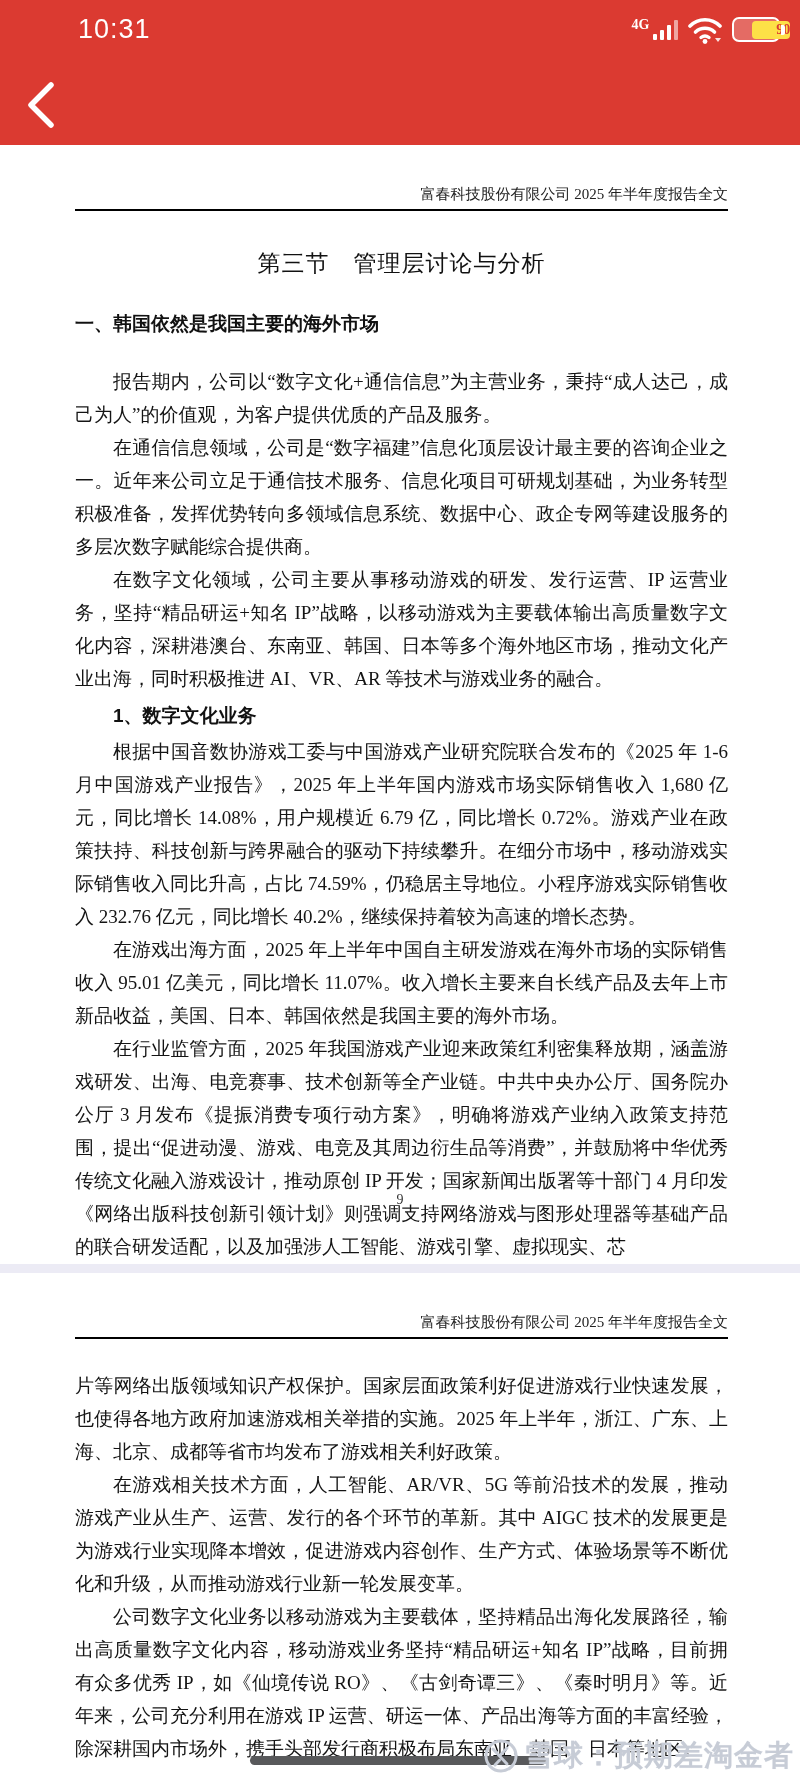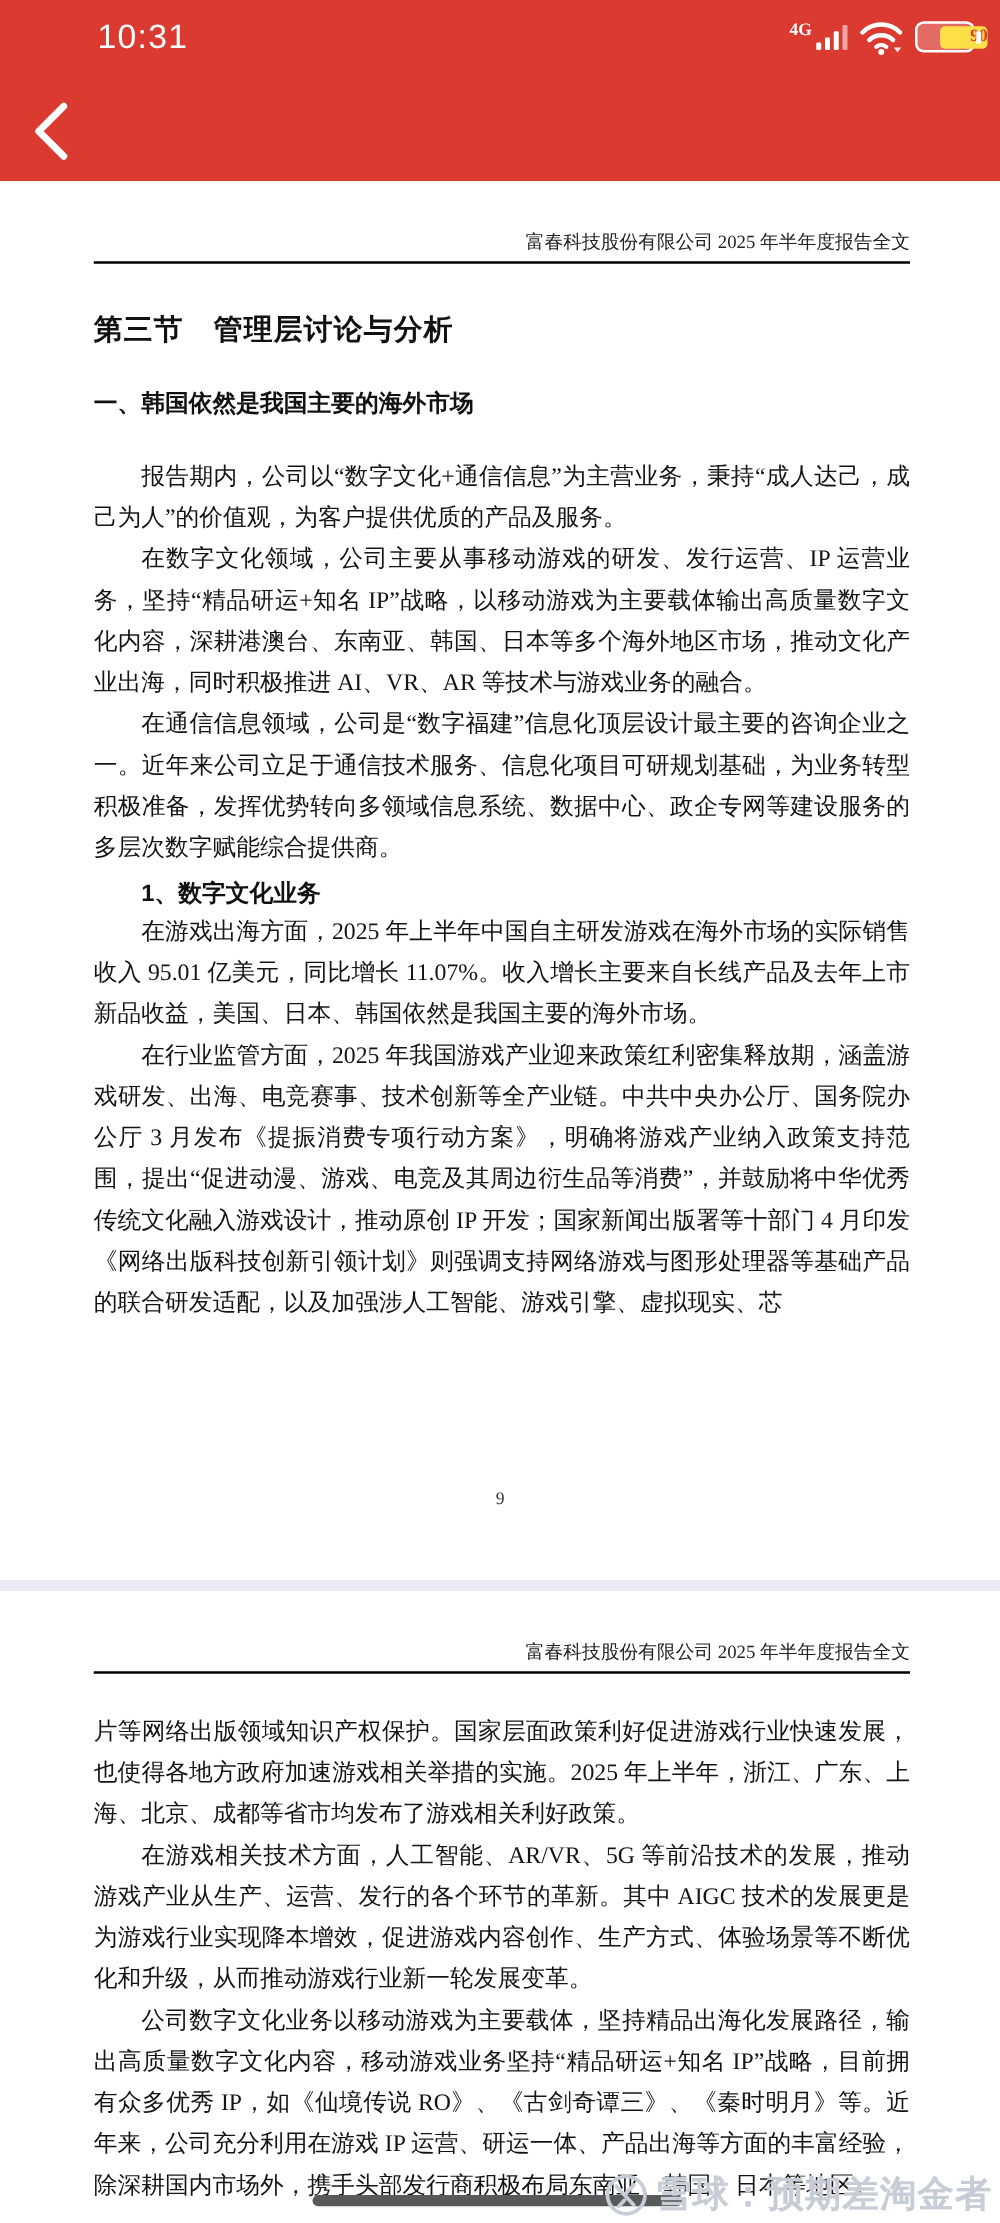--- a/index.html
+++ b/index.html
@@ -52,22 +52,22 @@
   .inner { padding:0 72px 0 75px; }
 
   .doc-header {
     margin-top:40px; text-align:right;
     font-size:15px; line-height:18px; color:#222;
     padding-bottom:6px; border-bottom:2px solid #000000;
   }
   .page-two .doc-header { margin-top:40px; }
 
   .doc-title {
-    margin-top:36px; text-align:left;
-    font-size:23px; line-height:32px; font-weight:bold;
+    margin-top:36px; text-align:center;
+    font-size:23px; line-height:32px; font-weight:normal;
     font-family:"Liberation Sans","DejaVu Sans",sans-serif;
     letter-spacing:1px;
   }
   .h-section {
     margin-top:32px; font-size:19px; line-height:26px; font-weight:bold;
     font-family:"Liberation Sans","DejaVu Sans",sans-serif;
   }
   .h-sub {
     margin-top:8px; font-size:19px; line-height:26px; font-weight:bold;
     font-family:"Liberation Sans","DejaVu Sans",sans-serif;
@@ -148,25 +148,26 @@
   </div>
 </div>
 
 <div class="page page-one">
   <div class="inner">
     <div class="doc-header">富春科技股份有限公司 2025 年半年度报告全文</div>
     <div class="doc-title">第三节　管理层讨论与分析</div>
     <div class="h-section">一、韩国依然是我国主要的海外市场</div>
 
     <p class="doc first">报告期内，公司以“数字文化+通信信息”为主营业务，秉持“成人达己，成己为人”的价值观，为客户提供优质的产品及服务。</p>
+    <p class="doc">在通信信息领域，公司是“数字福建”信息化顶层设计最主要的咨询企业之一。近年来公司立足于通信技术服务、信息化项目可研规划基础，为业务转型积极准备，发挥优势转向多领域信息系统、数据中心、政企专网等建设服务的多层次数字赋能综合提供商。</p>
     <p class="doc">在数字文化领域，公司主要从事移动游戏的研发、发行运营、IP 运营业务，坚持“精品研运+知名 IP”战略，以移动游戏为主要载体输出高质量数字文化内容，深耕港澳台、东南亚、韩国、日本等多个海外地区市场，推动文化产业出海，同时积极推进 AI、VR、AR 等技术与游戏业务的融合。</p>
-    <p class="doc">在通信信息领域，公司是“数字福建”信息化顶层设计最主要的咨询企业之一。近年来公司立足于通信技术服务、信息化项目可研规划基础，为业务转型积极准备，发挥优势转向多领域信息系统、数据中心、政企专网等建设服务的多层次数字赋能综合提供商。</p>
 
     <div class="h-sub">1、数字文化业务</div>
 
+    <p class="doc after-sub">根据中国音数协游戏工委与中国游戏产业研究院联合发布的《2025 年 1-6 月中国游戏产业报告》，2025 年上半年国内游戏市场实际销售收入 1,680 亿元，同比增长 14.08%，用户规模近 6.79 亿，同比增长 0.72%。游戏产业在政策扶持、科技创新与跨界融合的驱动下持续攀升。在细分市场中，移动游戏实际销售收入同比升高，占比 74.59%，仍稳居主导地位。小程序游戏实际销售收入 232.76 亿元，同比增长 40.2%，继续保持着较为高速的增长态势。</p>
     <p class="doc">在游戏出海方面，2025 年上半年中国自主研发游戏在海外市场的实际销售收入 95.01 亿美元，同比增长 11.07%。收入增长主要来自长线产品及去年上市新品收益，美国、日本、韩国依然是我国主要的海外市场。</p>
     <p class="doc">在行业监管方面，2025 年我国游戏产业迎来政策红利密集释放期，涵盖游戏研发、出海、电竞赛事、技术创新等全产业链。中共中央办公厅、国务院办公厅 3 月发布《提振消费专项行动方案》，明确将游戏产业纳入政策支持范围，提出“促进动漫、游戏、电竞及其周边衍生品等消费”，并鼓励将中华优秀传统文化融入游戏设计，推动原创 IP 开发；国家新闻出版署等十部门 4 月印发《网络出版科技创新引领计划》则强调支持网络游戏与图形处理器等基础产品的联合研发适配，以及加强涉人工智能、游戏引擎、虚拟现实、芯</p>
   </div>
   <div class="page-num">9</div>
 </div>
 
 <div class="separator"></div>
 
 <div class="page page-two">
   <div class="inner">

